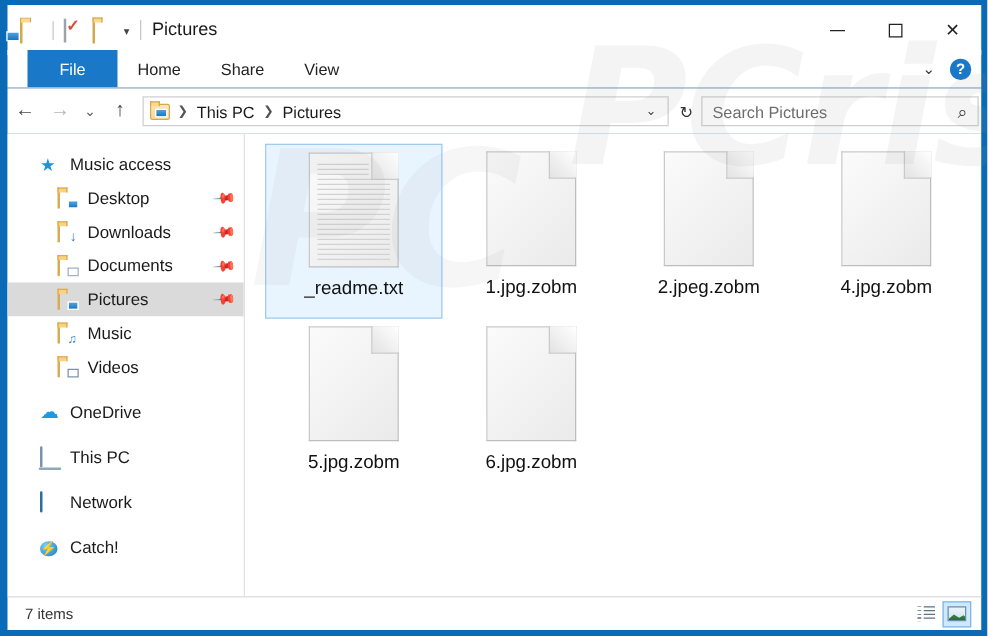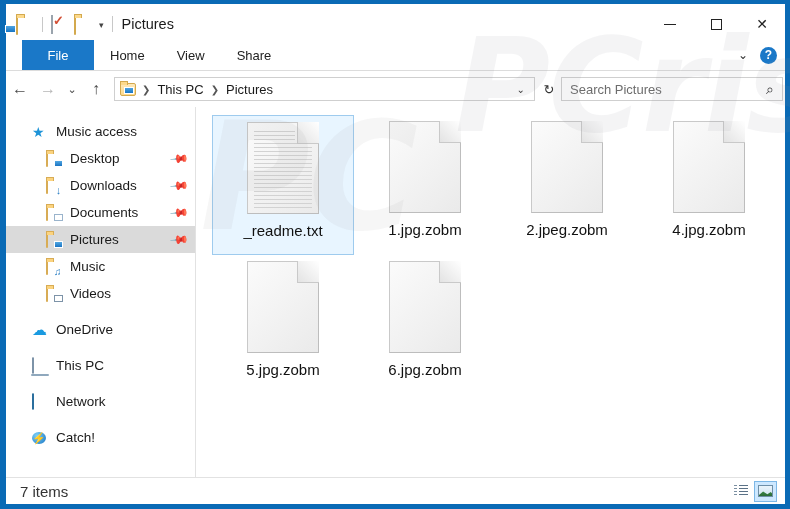--- a/index.html
+++ b/index.html
@@ -265,21 +265,21 @@
     margin-top: 8px; font-size: 15px; color: #111; text-align: center;
     max-width: 136px; white-space: nowrap; overflow: hidden; text-overflow: ellipsis;
   }
 
   
   #statusbar {
     position: absolute; left: 6px; right: 5px; bottom: 5px; height: 27px;
     background: #ffffff; border-top: 1px solid #e2e2e2;
     display: flex; align-items: center; z-index: 10;
   }
-  .status-text { font-size: 15px; color: #333; padding-left: 14px; }
+  .status-text { font-size: 12px; color: #333; padding-left: 14px; }
   .view-btns { margin-left: auto; display: flex; gap: 2px; padding-right: 8px; }
   .vbtn {
     width: 23px; height: 21px; display: flex; align-items: center; justify-content: center;
     cursor: pointer; border: 1px solid transparent;
   }
   .vbtn.active { background: #cde8ff; border-color: #7cb7e6; }
   .v-details { width: 14px; height: 12px; position: relative; }
   .v-details i {
     display: block; height: 1px; background: #5b7287; margin-bottom: 2px; margin-left: 5px; width: 9px;
   }
@@ -326,22 +326,22 @@
         </div>
       <div class="wc close">
           <span>✕</span>
         </div>
     </div>
   </div>
 
   <div id="ribbon">
     <div class="tab file">File</div>
     <div class="tab">Home</div>
+    <div class="tab">Share</div>
     <div class="tab">View</div>
-    <div class="tab">Share</div>
     <div class="ribbon-right">
       <span class="chev-down">⌄</span>
       <span class="help-btn">?</span>
     </div>
   </div>
   <div id="ribbon-underline"></div>
 
   <div id="addressbar">
     <div class="navbtn">←</div>
     <div class="navbtn dim">→</div>

